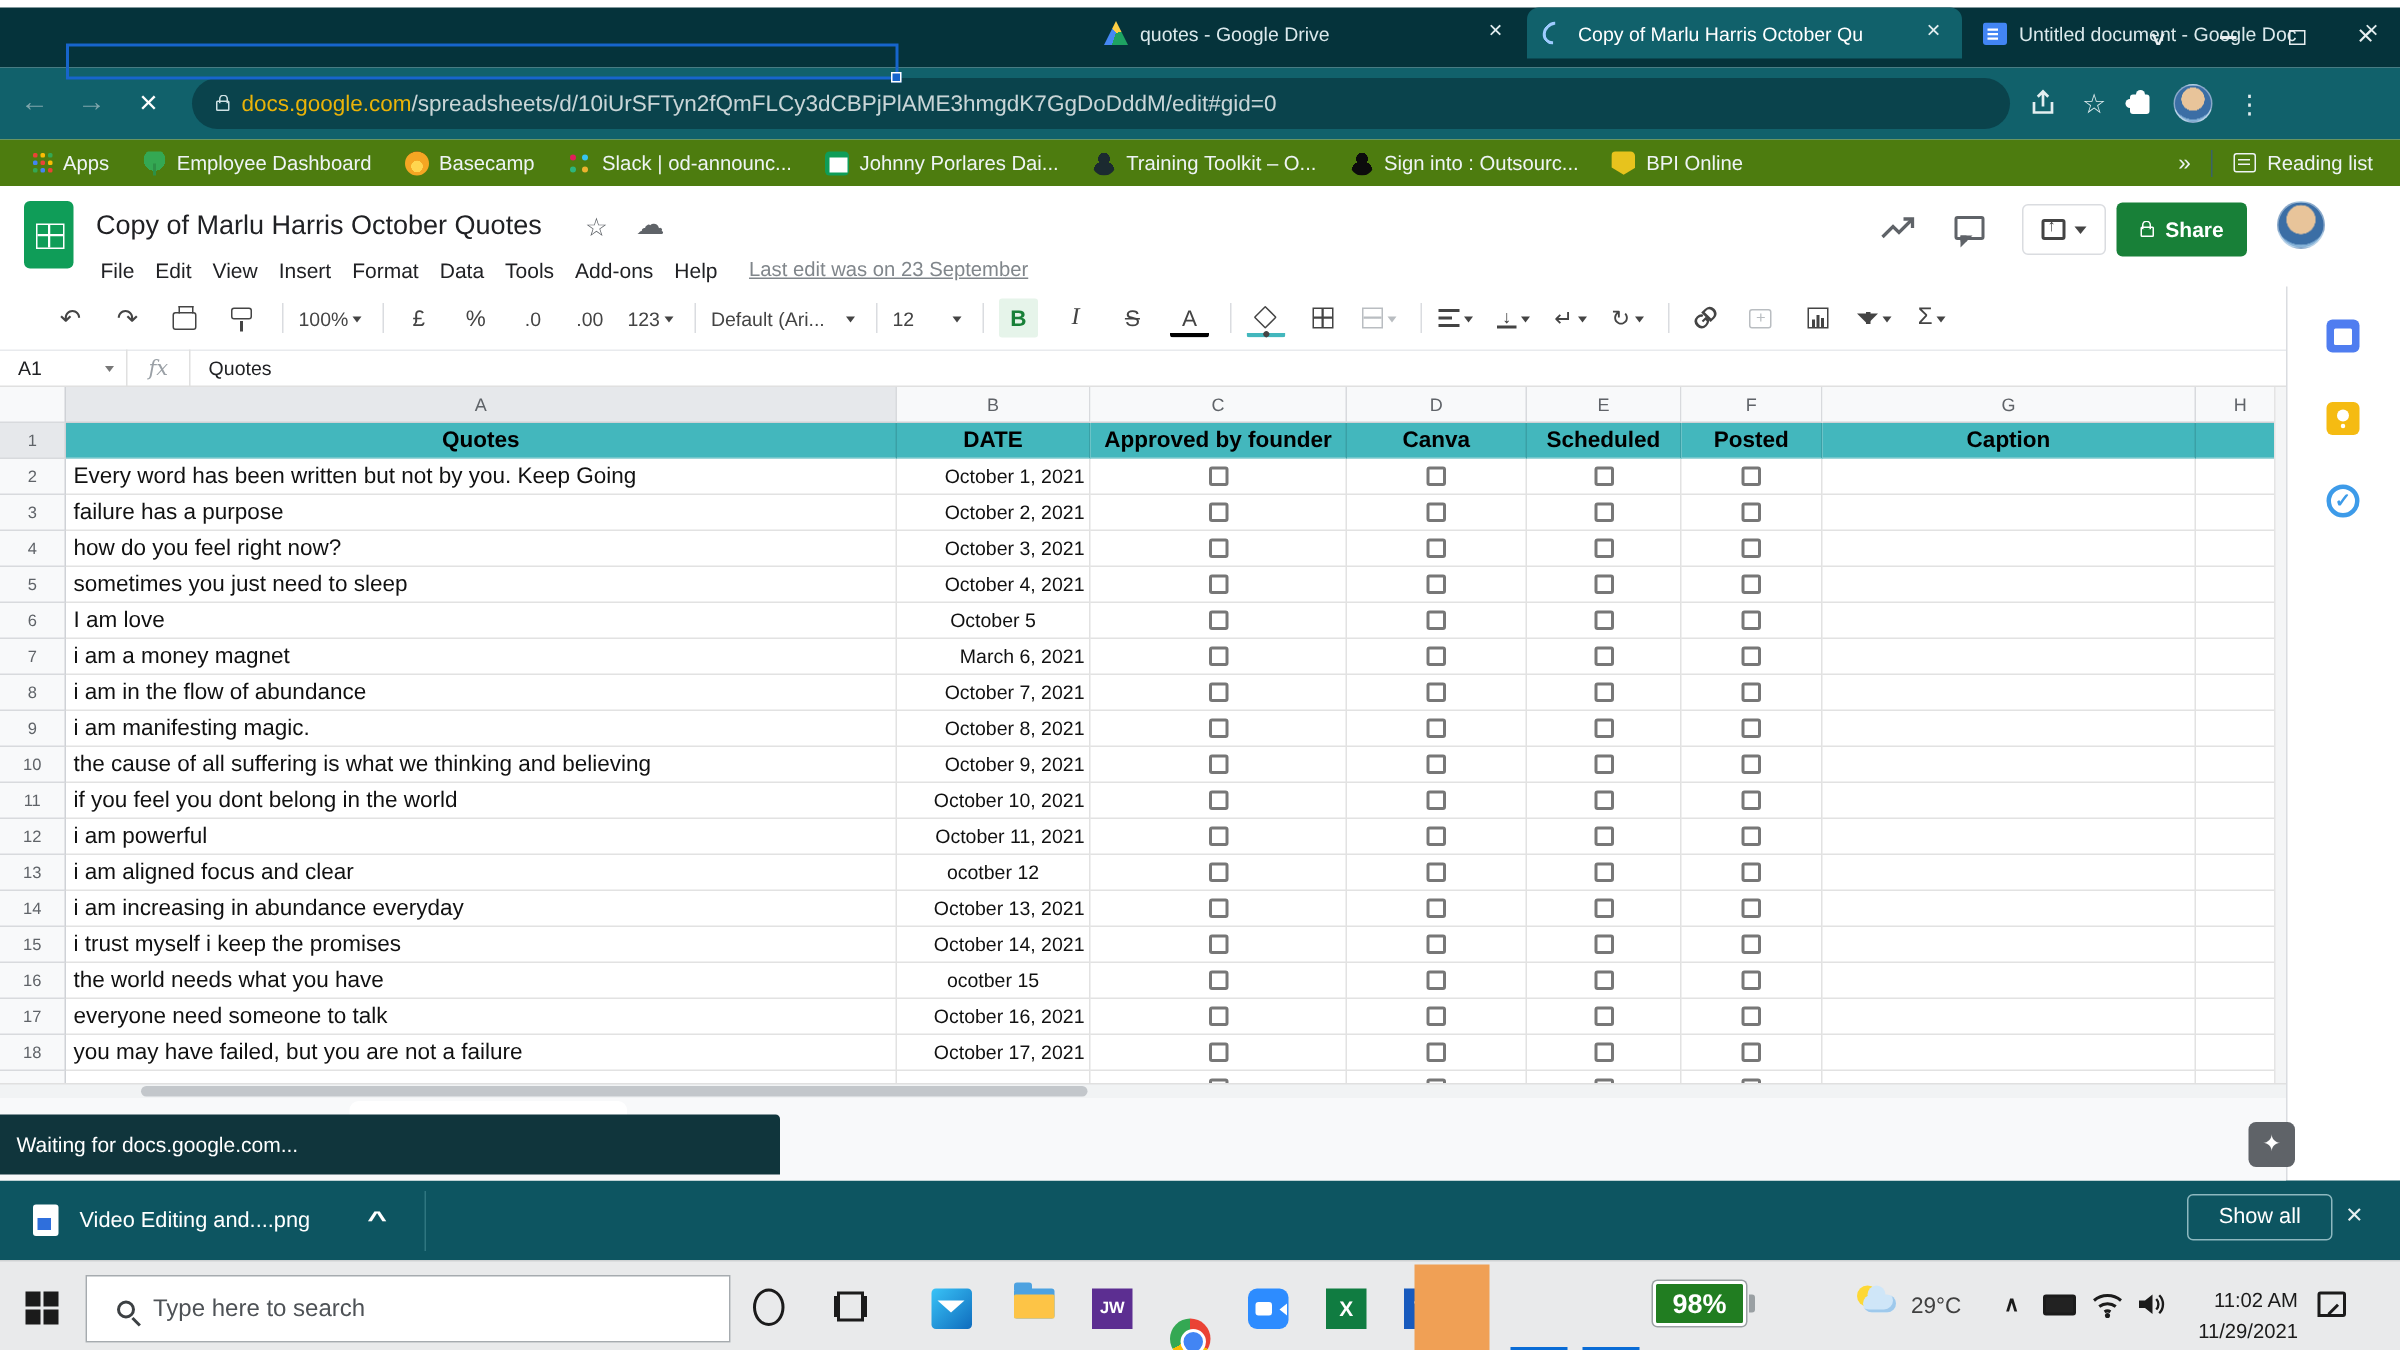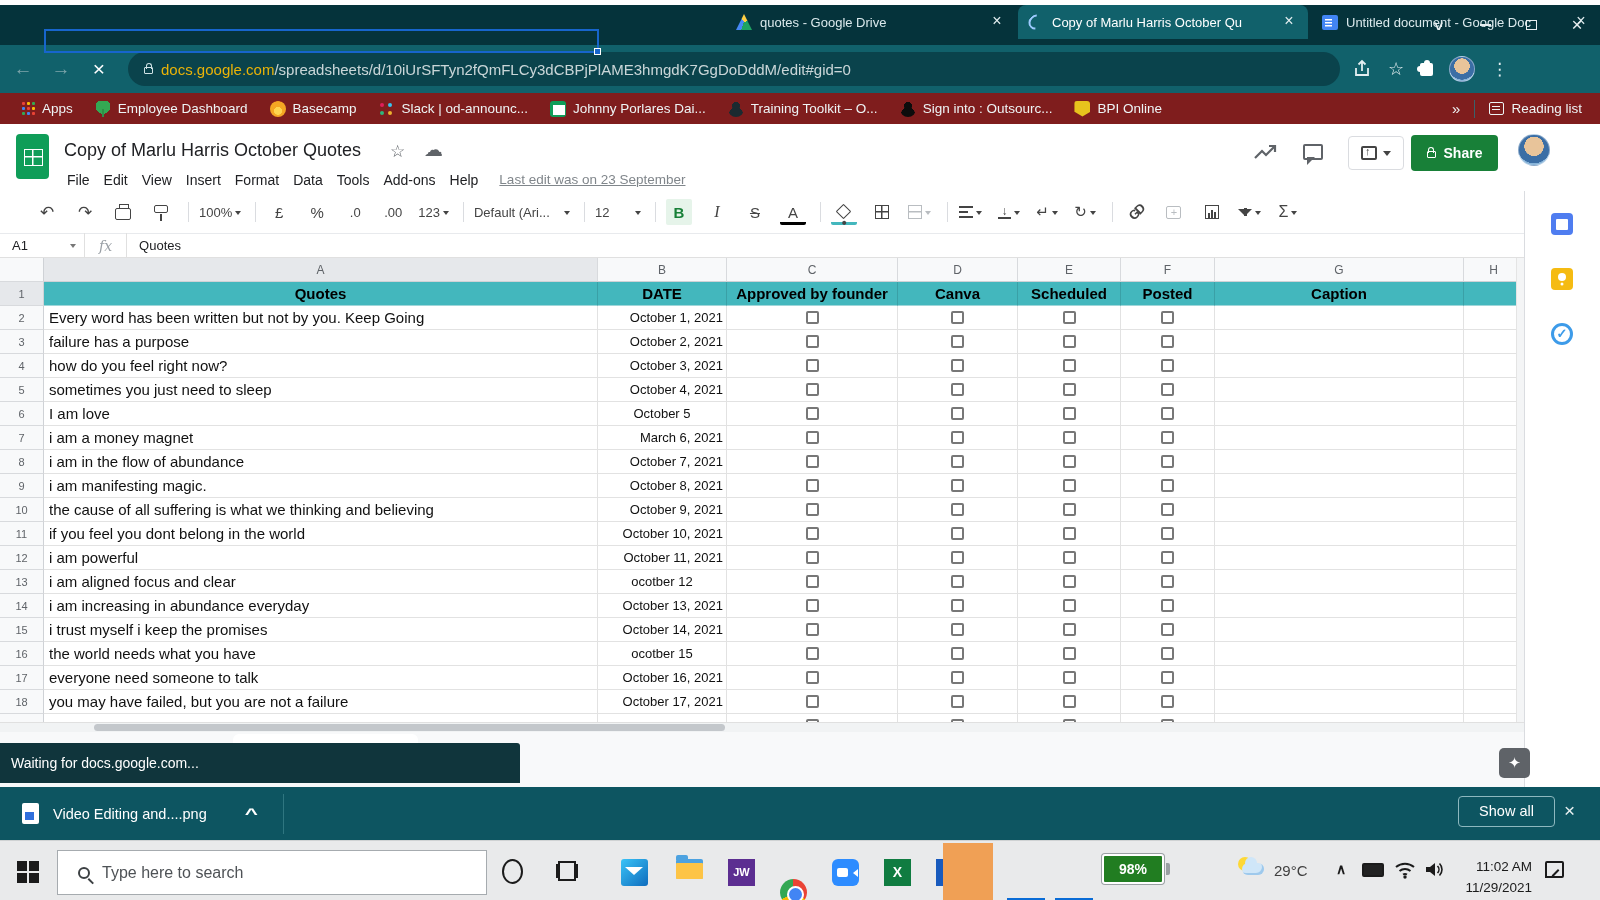--- a/index.html
+++ b/index.html
@@ -37,21 +37,21 @@
   #omnibox .path { color:rgba(255,255,255,.78); font-size:15px; white-space:nowrap; overflow:hidden; }
   .urlicons { display:flex; align-items:center; margin-left:12px; gap:16px; color:#e3eef0; }
   .star17 { font-size:18px; color:#e3eef0; }
   .puzzle { width:13px; height:13px; background:#fff; border-radius:2px; position:relative; }
   .puzzle:before { content:""; position:absolute; left:3.5px; top:-3px; width:6px; height:6px; border-radius:50%; background:#fff; }
   .puzzle:after { content:""; position:absolute; left:-3px; top:3.5px; width:6px; height:6px; border-radius:50%; background:#fff; }
   .avatar { width:26px; height:26px; border-radius:50%; background:radial-gradient(circle at 50% 38%, #e8c49a 0 40%, #3b6ea5 41% 70%, #87b3d8 71%); border:1px solid rgba(255,255,255,.4); }
   .dots3 { font-size:17px; letter-spacing:0; color:#e3eef0; }
 
   
-  #bmbar { left:0; top:88px; width:1600px; height:31px; background:#7f1d1d; display:flex; align-items:center; color:#eef4f5; font-size:13.5px; }
+  #bmbar { left:0; top:88px; width:1600px; height:31px; background:#4d7c0f; display:flex; align-items:center; color:#eef4f5; font-size:13.5px; }
   .bm { display:flex; align-items:center; gap:7px; margin-left:22px; white-space:nowrap; }
   .bmi { width:16px; height:16px; border-radius:3px; position:relative; }
   .bmi.grid9 { width:13px; height:13px; }
   .bmi.grid9 i { position:absolute; width:3px; height:3px; border-radius:1px; background:#ea4335; box-shadow:5px 0 0 #fbbc04,10px 0 0 #34a853,0 5px 0 #4285f4,5px 5px 0 #ea4335,10px 5px 0 #fbbc04,0 10px 0 #34a853,5px 10px 0 #4285f4,10px 10px 0 #ea4335; }
   .bmi.pin { background:radial-gradient(circle at 50% 35%, #34a853 0 55%, transparent 56%); }
   .bmi.pin:after{ content:""; position:absolute; left:7px; top:8px; width:2px; height:8px; background:#2d9047; }
   .bmi.basecamp { border-radius:50%; background:radial-gradient(circle at 50% 62%, #ffd54f 0 30%, #f5a623 31% 75%, #e4581f 76%); }
   .bmi.slack i { position:absolute; width:4px; height:4px; border-radius:50%; background:#e01e5a; box-shadow:8px 0 0 #36c5f0, 0 8px 0 #2eb67d, 8px 8px 0 #ecb22e; left:2px; top:2px; }
   .bmi.gsheet { background:#0f9d58; }
   .bmi.gsheet:after { content:""; position:absolute; left:3px; top:4px; width:10px; height:8px; background:linear-gradient(#fff,#fff) 0 3.2px/10px 1px no-repeat,linear-gradient(#fff,#fff) 0 6.4px/10px 1px no-repeat,linear-gradient(#fff,#fff) 4.5px 0/1px 8px no-repeat,linear-gradient(#fff,#fff); background-color:transparent; border:1px solid #fff; }
@@ -184,21 +184,21 @@
   .jw { background:#5c2e91; color:#fff; font-size:11px; font-weight:bold; text-align:center; line-height:27px; }
   .chrome { border-radius:50%; background:conic-gradient(#ea4335 0 120deg,#fbbc04 120deg 240deg,#34a853 240deg); position:relative; }
   .chrome:after { content:""; position:absolute; left:7px; top:7px; width:13px; height:13px; border-radius:50%; background:#4285f4; border:2.5px solid #fff; }
   .zoomapp { background:#2d8cff; border-radius:6px; }
   .zoomapp:after { content:""; position:absolute; left:5px; top:9px; width:11px; height:9px; background:#fff; border-radius:2px; }
   .zoomapp:before { content:""; position:absolute; left:17px; top:10px; border:4px solid transparent; border-right:5px solid #fff; }
   .excel { background:#107c41; color:#fff; font-weight:bold; font-size:14px; text-align:center; line-height:27px; }
   .word { background:#185abd; color:#fff; font-weight:bold; font-size:14px; text-align:center; line-height:27px; }
   #stickycell { left:943px; top:838px; width:50px; height:59px; background:#f0a055; }
   .underline-blue { position:absolute; top:893px; height:3px; background:#0a6cd6; width:38px; }
-  #battery { left:1102px; top:849px; width:62px; height:30px; background:#217d21; border:2px solid #fff; border-radius:3px; color:#fff; font-size:14px; font-weight:bold; text-align:center; line-height:26px; box-shadow:0 0 0 1px #9aa0a3; }
+  #battery { left:1102px; top:849px; width:62px; height:30px; background:#217d21; border:2px solid #fff; border-radius:3px; color:#fff; font-size:18px; font-weight:bold; text-align:center; line-height:26px; box-shadow:0 0 0 1px #9aa0a3; }
   #battnub { left:1166px; top:858px; width:4px; height:12px; background:#9aa0a3; border-radius:0 2px 2px 0; }
   .sun { left:1238px; top:852px; width:14px; height:14px; border-radius:50%; background:#fdd835; }
   .cloud { left:1242px; top:858px; width:22px; height:12px; border-radius:8px; background:#cfe6f8; box-shadow:inset -2px -2px 0 #9ec9ec; }
   .cloud:before { content:""; position:absolute; left:3px; top:-6px; width:12px; height:12px; border-radius:50%; background:#cfe6f8; }
   #temp { left:1274px; top:857px; font-size:15px; color:#404040; }
   #trayup { left:1336px; top:856px; font-size:14px; color:#1b1b1b; font-weight:bold; }
   #monitor { left:1362px; top:858px; width:22px; height:14px; background:#222; border:2px solid #1b1b1b; border-radius:2px; }
   #clock { left:1448px; top:852px; width:84px; text-align:right; font-size:13.5px; color:#1b1b1b; line-height:1.55; }
   #actioncenter { left:1545px; top:856px; width:19px; height:17px; border:2px solid #1b1b1b; border-radius:2px 2px 2px 0; }
   #actioncenter:after { content:""; position:absolute; right:2px; bottom:2px; width:9px; height:2px; background:#1b1b1b; transform:rotate(-45deg); }

